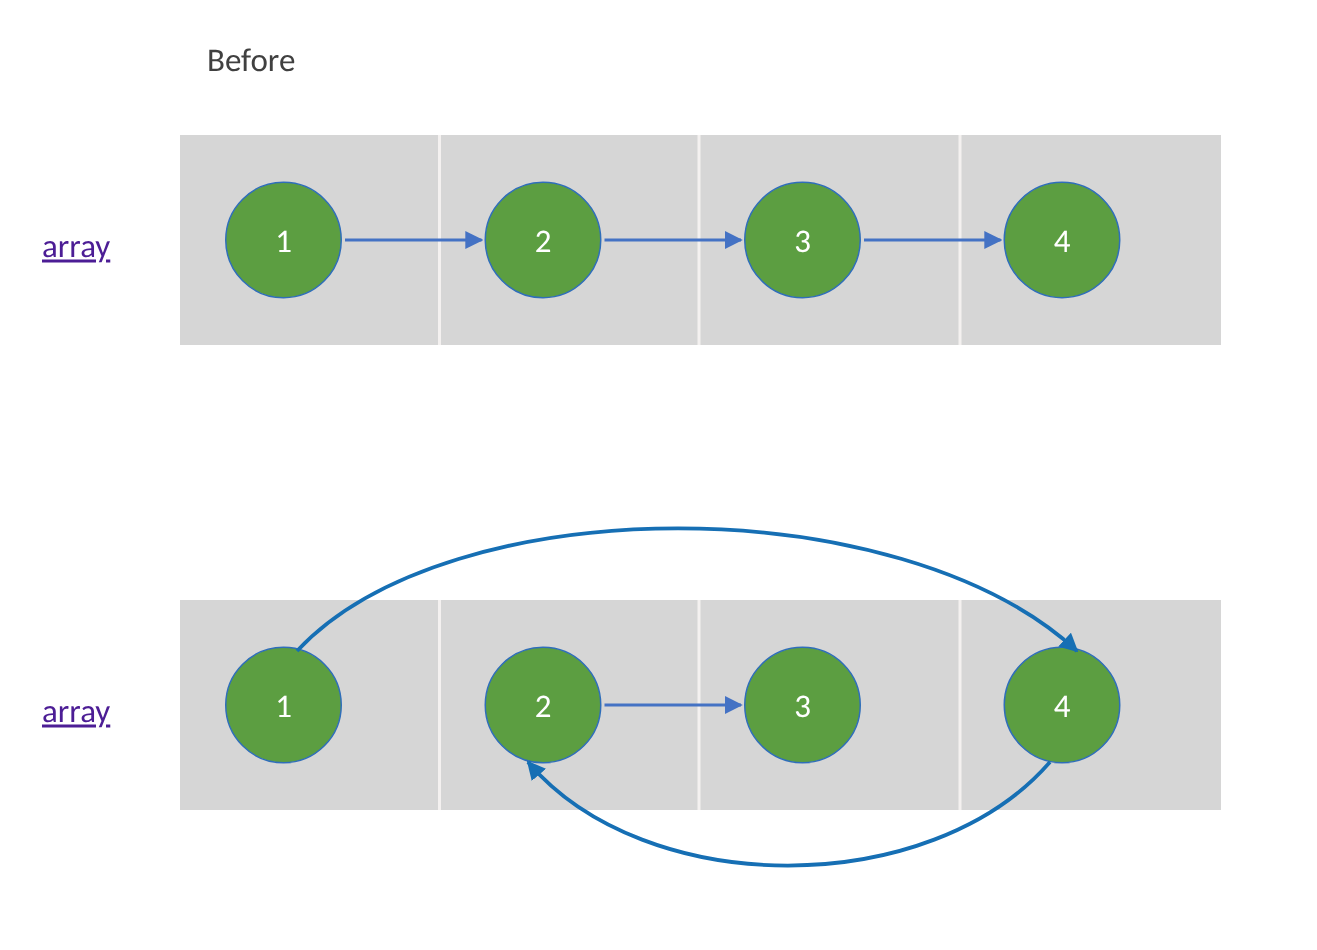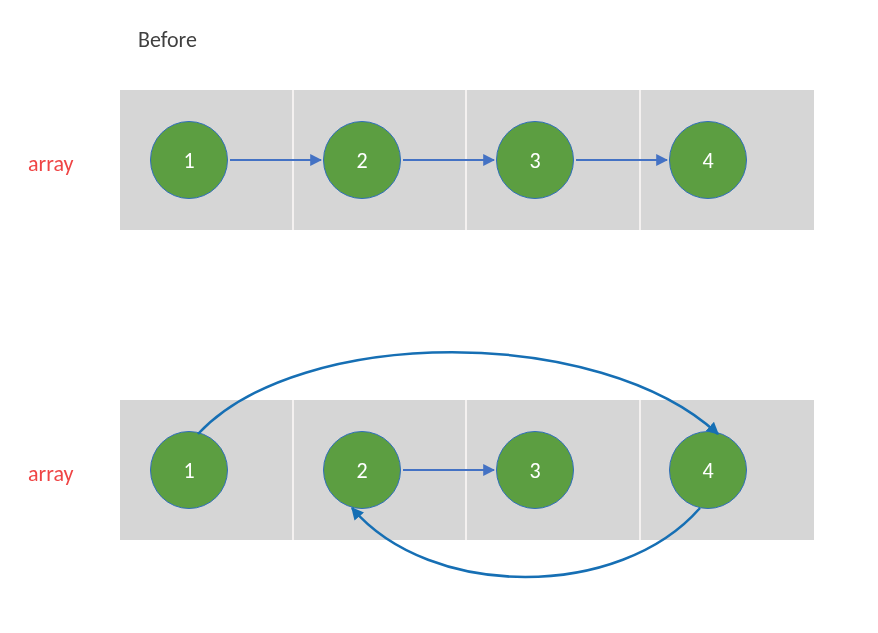--- a/index.html
+++ b/index.html
@@ -17,21 +17,22 @@
     height: 633px;
   }
   .section-title {
     position: absolute;
     font-size: 22px;
     color: #404040;
   }
   .array-label {
     position: absolute;
     font-size: 22px;
-    color: #ef4444;
+    color: #4c1d95;
+    text-decoration: underline;
   }
   .array-box {
     position: absolute;
     background: #d6d6d6;
     border: none;
   }
   .cell {
     position: absolute;
     top: 0;
     height: 100%;

